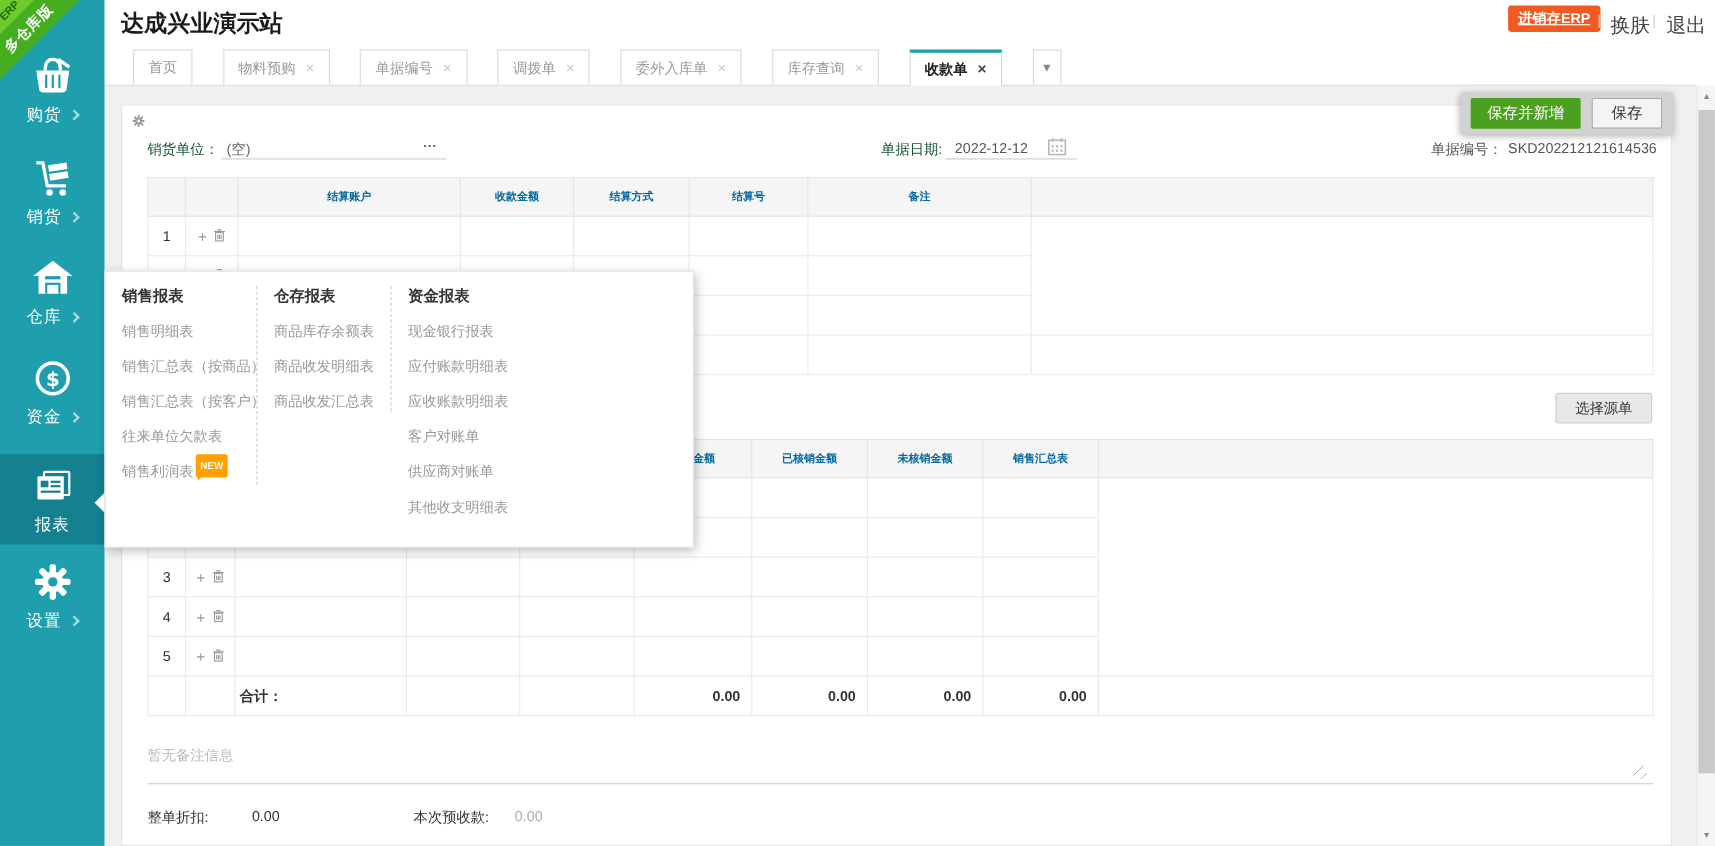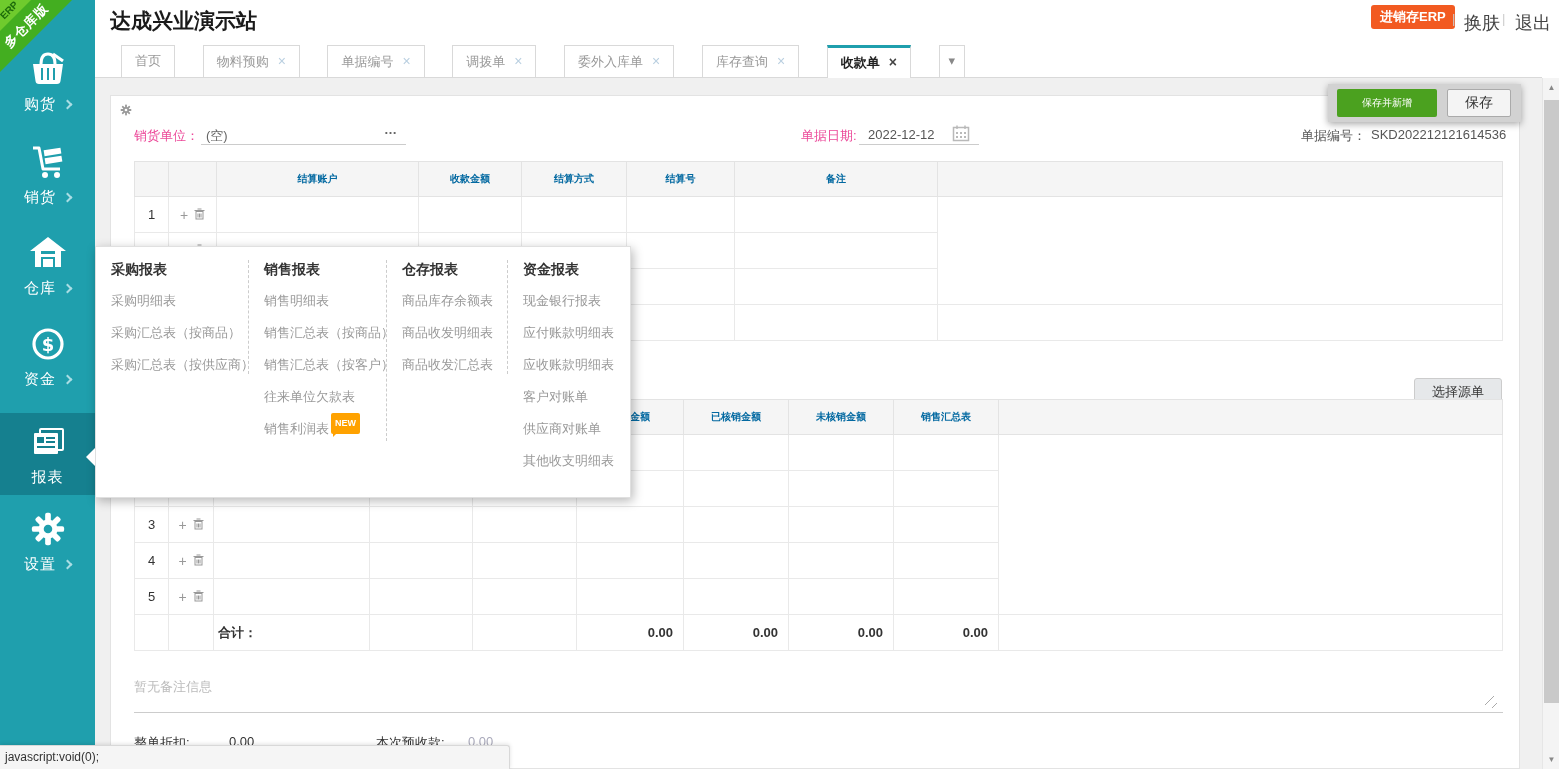--- a/index.html
+++ b/index.html
@@ -19,55 +19,55 @@
   .side-icon { display:block; margin:0 auto 7px; }
   .side-label { color:#fff; font-size:15px; letter-spacing:1px; }
   .side-chevron { display:inline-block; width:7px; height:7px; border-top:2px solid #aadde4; border-right:2px solid #aadde4; transform:rotate(45deg); margin-left:8px; margin-bottom:1px; }
   
   #ribbon { left:0; top:0; width:115px; height:115px; overflow:hidden; z-index:6; pointer-events:none; }
   .ribbon-light { position:absolute; left:-82px; top:-6px; width:180px; height:30px; background:#6FCB2D; transform:rotate(-45deg); text-align:center; line-height:34px; font-size:10px; font-weight:bold; color:#1d6b0b; }
   .ribbon-dark { position:absolute; left:-64px; top:11px; width:180px; height:29px; background:#43AE20; transform:rotate(-45deg); text-align:center; line-height:29px; font-size:13px; font-weight:bold; color:#fff; letter-spacing:1px; }
 
   
   #site-title { left:110px; top:7px; font-size:21px; font-weight:bold; color:#1a1a1a; z-index:2; }
-  #erp-badge { left:1371px; top:5px; background:#F25A21; color:#fff; font-size:13px; font-weight:bold; padding:3px 9px; border-radius:3px; z-index:2; }
+  #erp-badge { left:1371px; top:5px; background:#F25A21; color:#fff; font-size:13px; font-weight:bold; padding:3px 9px; border-radius:3px; z-index:2;text-decoration:underline; }
   .top-sep { top:11px; color:#ccc; font-size:13px; z-index:2; }
   .top-link { top:11px; color:#444; font-size:18px; cursor:pointer; z-index:2; }
 
   
   #tabbar { left:95px; top:45px; width:1447px; height:33px; background:#fff; border-bottom:1px solid #d9d9d9; padding-left:26px; white-space:nowrap; z-index:2; }
   .tab { display:inline-block; position:relative; height:32px; line-height:30px; border:1px solid #d9d9d9; border-bottom:none; background:#fff; margin-right:24px; padding:0 13px; font-size:13px; color:#999; vertical-align:bottom; cursor:pointer; }
   .tab .tab-close { margin-left:9px; color:#b9cfe0; font-size:14px; }
   .tab.active { height:33px; margin-bottom:-1px; border-top:3px solid #1F9FAD; line-height:28px; color:#222; font-weight:bold; z-index:3; }
   .tab.active .tab-close { color:#444; }
   .tab.caret-tab { padding:0 9px; color:#888; }
 
   
   #card { left:110px; top:95px; width:1410px; height:674px; background:#fff; border:1px solid #e3e3e3; z-index:1; }
   #card-gear { left:9px; top:8px; }
-  .fld-label { font-size:13px; color:#ec4899; }
+  .fld-label { font-size:13px; color:#14532d; }
   .fld-value { font-size:13px; color:#555; }
   .fld-line { border-bottom:1px solid #ccc; }
   #more-btn { color:#666; font-weight:bold; letter-spacing:1px; cursor:pointer; }
 
   
   table.grid { border-collapse:collapse; table-layout:fixed; width:100%; }
   table.grid th { background:#f5f5f5; border:1px solid #e3e3e3; font-size:10px; font-weight:bold; color:#0369a1; height:35px; text-align:center; }
   table.grid td { border:1px solid #e9e9e9; height:36px; font-size:13px; color:#333; background:#fff; }
   td.num-cell { background:#fafafa; color:#888; text-align:center; }
   td.btn-cell { text-align:center; color:#999; white-space:nowrap; }
   .plus-ic { font-size:14px; color:#999; cursor:pointer; margin-right:6px; }
   td.amount { text-align:right; padding-right:10px; font-weight:bold; color:#333; }
   td.total-label-cell { font-weight:bold; padding-left:4px; height:37px; }
 
   
   #save-bar { left:1328px; top:84px; width:193px; height:38px; background:#d2d2d2; box-shadow:0 2px 7px rgba(0,0,0,0.35); z-index:10; }
-  #btn-save-new { position:absolute; left:9px; top:5px; width:100px; height:28px; background:#4BA11F; color:#fff; font-size:10px; border:none; border-radius:2px; cursor:pointer; }
+  #btn-save-new { position:absolute; left:9px; top:5px; width:100px; height:28px; background:#4BA11F; color:#fff; font-size:14px; border:none; border-radius:2px; cursor:pointer; }
   #btn-save { position:absolute; left:119px; top:5px; width:64px; height:28px; background:#f4f4f4; color:#333; font-size:14px; border:1px solid #aaa; border-radius:2px; cursor:pointer; }
-  #btn-select-source { left:1303px; top:261px; width:88px; height:28px; background:#e6e8ea; border:1px solid #ccc; border-radius:3px; font-size:13px; color:#333; text-align:center; line-height:26px; cursor:pointer;margin-top:21px; }
+  #btn-select-source { left:1303px; top:261px; width:88px; height:28px; background:#e6e8ea; border:1px solid #ccc; border-radius:3px; font-size:13px; color:#333; text-align:center; line-height:26px; cursor:pointer; }
 
   
   #reports-menu { left:95px; top:246px; width:536px; background:#fff; border:1px solid #e0e0e0; box-shadow:2px 3px 10px rgba(0,0,0,0.28); z-index:50; display:flex; align-items:flex-start; padding-top:13px; padding-bottom:22px; min-height:252px; }
   .menu-col { padding-left:15px; padding-right:6px; }
   .menu-col.sep { border-right:1px dashed #ccc; }
   .menu-col-title { font-size:14px; font-weight:bold; color:#333; line-height:18px; }
   .menu-item { font-size:13px; color:#999; line-height:18px; margin-top:14px; cursor:pointer; white-space:nowrap; }
   .new-badge { display:inline-block; background:#FFA200; color:#fff; font-size:9px; font-weight:bold; padding:1px 4px 2px; border-radius:2px; position:relative; top:-7px; margin-left:2px; }
   .new-badge::after { content:""; position:absolute; left:2px; bottom:-3px; border-left:4px solid #FFA200; border-bottom:4px solid transparent; }
   #menu-notch { left:86px; top:448px; width:0; height:0; border-right:9px solid #fff; border-top:9px solid transparent; border-bottom:9px solid transparent; z-index:55; }
@@ -485,26 +485,20 @@
   </div>
 
   <div id="save-bar" class="abs">
     <button id="btn-save-new">保存并新增</button>
     <button id="btn-save">保存</button>
   </div>
 
   <div id="menu-notch" class="abs"></div>
   <div id="reports-menu" class="abs">
 
-    <div class="menu-col sep" style="width:153px;">
-      <div class="menu-col-title">采购报表</div>
-      <div class="menu-item">采购明细表</div>
-      <div class="menu-item">采购汇总表（按商品）</div>
-      <div class="menu-item">采购汇总表（按供应商）</div>
-    </div>
 
     <div class="menu-col sep" style="width:138px;">
       <div class="menu-col-title">销售报表</div>
       <div class="menu-item">销售明细表</div>
       <div class="menu-item">销售汇总表（按商品）</div>
       <div class="menu-item">销售汇总表（按客户）</div>
       <div class="menu-item">往来单位欠款表</div>
       <div class="menu-item"><span>销售利润表</span><span class="new-badge">NEW</span></div>
     </div>
 
@@ -519,21 +513,20 @@
       <div class="menu-col-title">资金报表</div>
       <div class="menu-item">现金银行报表</div>
       <div class="menu-item">应付账款明细表</div>
       <div class="menu-item">应收账款明细表</div>
       <div class="menu-item">客户对账单</div>
       <div class="menu-item">供应商对账单</div>
       <div class="menu-item">其他收支明细表</div>
     </div>
   </div>
 
-  <div id="statusbar" class="abs">javascript:void(0);</div>
 
   <div id="scrollbar" class="abs">
     <span class="scroll-arrow" style="top:5px;">▲</span>
     <div id="scroll-thumb"></div>
     <span class="scroll-arrow" style="bottom:5px;">▼</span>
   </div>
 
 </div>
 
 </body></html>

